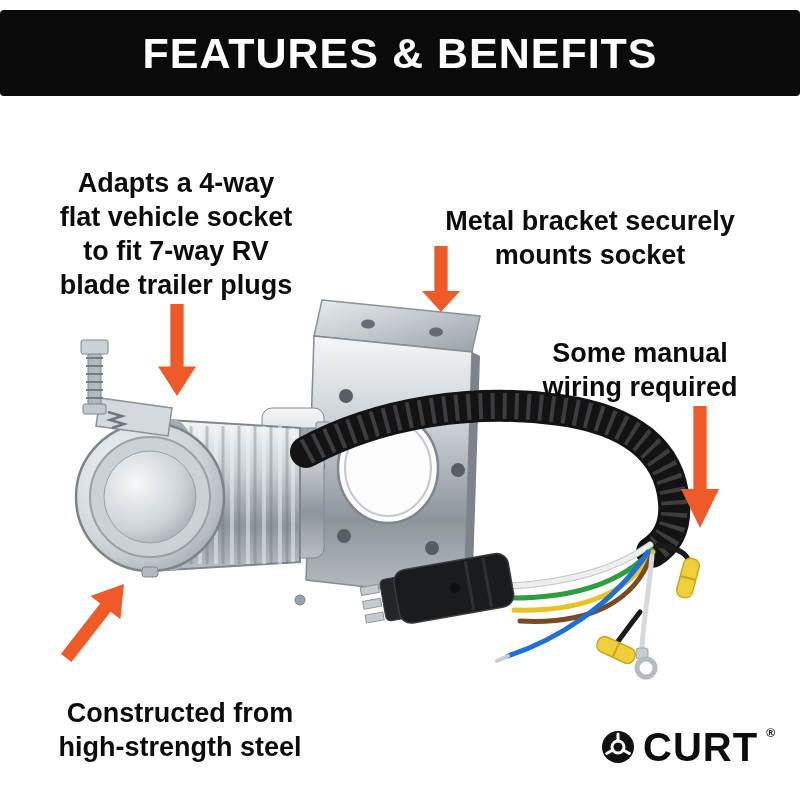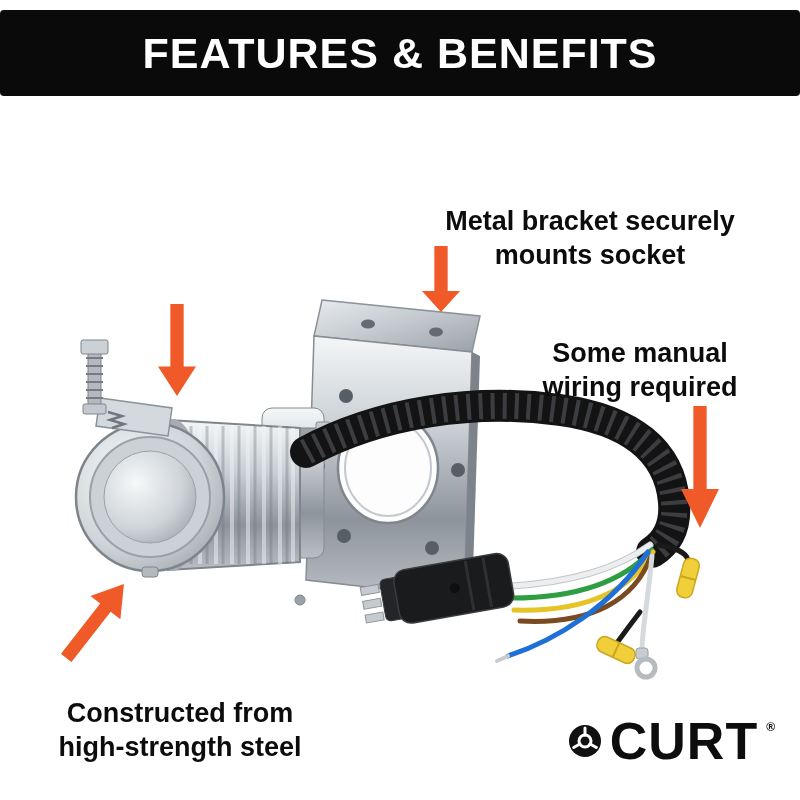--- a/index.html
+++ b/index.html
@@ -33,21 +33,21 @@
   #ar-bracket{left:422px;top:246px;height:66px;}
   #ar-wiring{left:681px;top:406px;height:122px;}
   #ar-steel{left:76px;top:574px;height:94px;transform:rotate(38deg);}
   
   .product{position:absolute;left:0;top:0;width:800px;height:800px;z-index:1;}
   
   .logo{
     position:absolute;right:25px;bottom:33px;display:flex;align-items:center;
     gap:8px;z-index:2;color:#0d0d0d;
   }
-  .logo-text{font-size:52px;font-weight:900;letter-spacing:1px;line-height:1;}
+  .logo-text{font-size:40px;font-weight:900;letter-spacing:1px;line-height:1;}
   .logo-reg{font-size:12px;font-weight:700;vertical-align:top;position:relative;top:-14px;}
 </style>
 </head>
 <body>
 
 <div class="canvas">
 
   <div class="banner">
     <span class="banner-title">FEATURES &amp; BENEFITS</span>
   </div>
@@ -169,20 +169,24 @@
       </g>
       <g transform="rotate(25 616 650)">
         <rect x="596" y="642" width="40" height="16" rx="7" fill="#f0cf3a" stroke="#c9a81f" stroke-width="1.5"></rect>
         <line x1="616" y1="642" x2="616" y2="658" stroke="#c9a81f" stroke-width="2"></line>
       </g>
       <rect x="636" y="648" width="12" height="11" rx="3" fill="#c8ccd0" stroke="#9aa1a8"></rect>
       <circle cx="646" cy="668" r="9" fill="#ffffff" stroke="#b6bbc0" stroke-width="5"></circle>
     </g>
   </svg>
 
+  <div class="callout" id="co-adapter">Adapts a 4-way
+flat vehicle socket
+to fit 7-way RV
+blade trailer plugs</div>
   <div class="callout" id="co-wiring">Some manual
 wiring required</div>
   <div class="callout" id="co-bracket">Metal bracket securely
 mounts socket</div>
   <div class="callout" id="co-steel">Constructed from
 high-strength steel</div>
 
   <div class="arrow" id="ar-adapter">
     <svg viewBox="0 0 40 100" preserveAspectRatio="none">
         <polygon points="13,0 27,0 27,68 40,68 20,100 0,68 13,68"></polygon>

